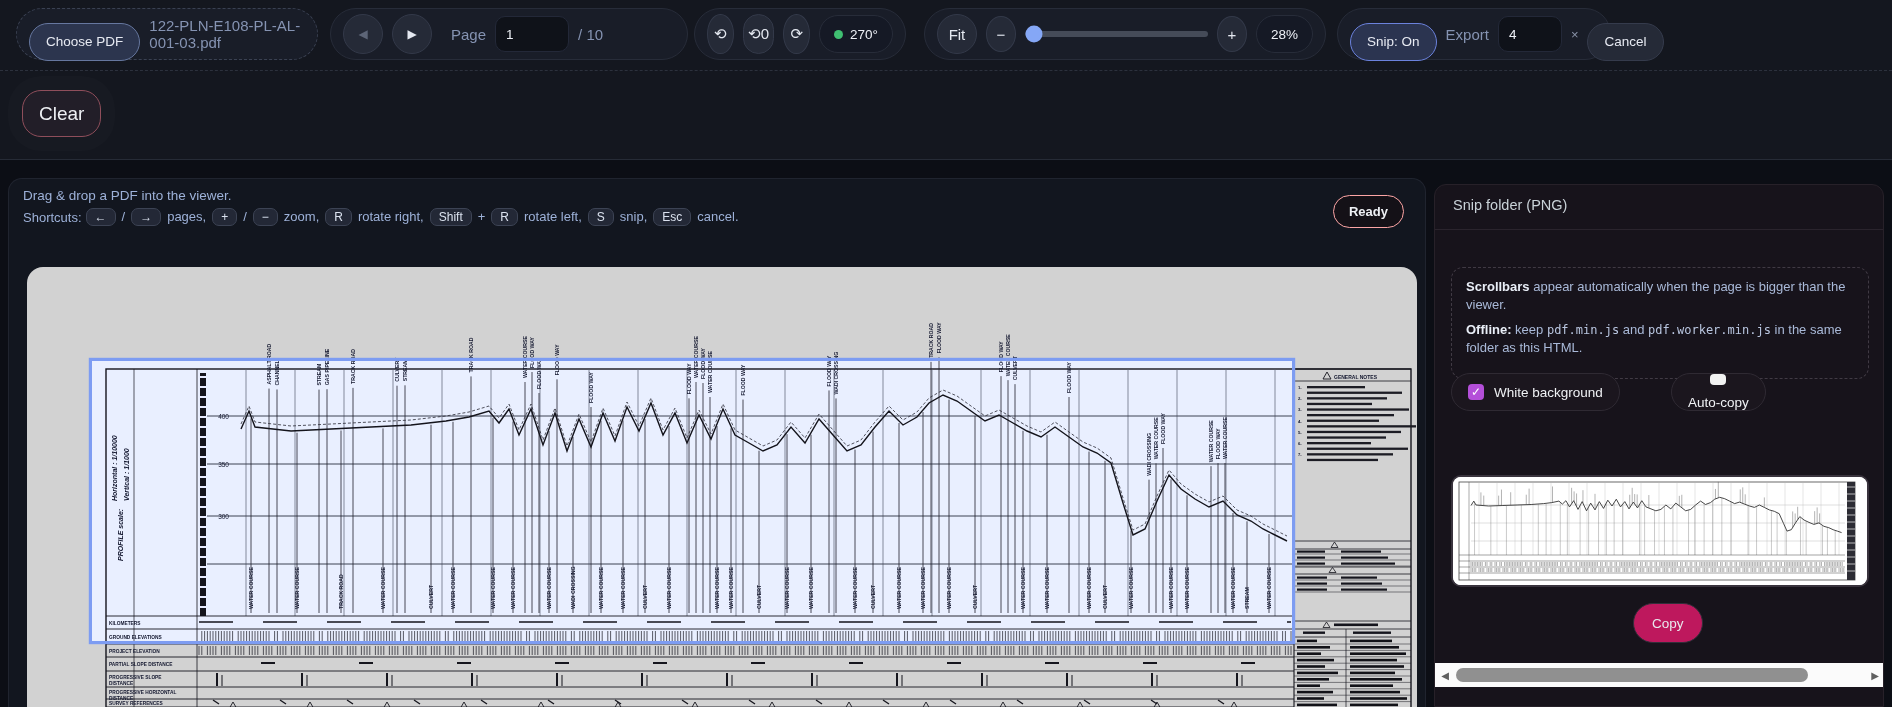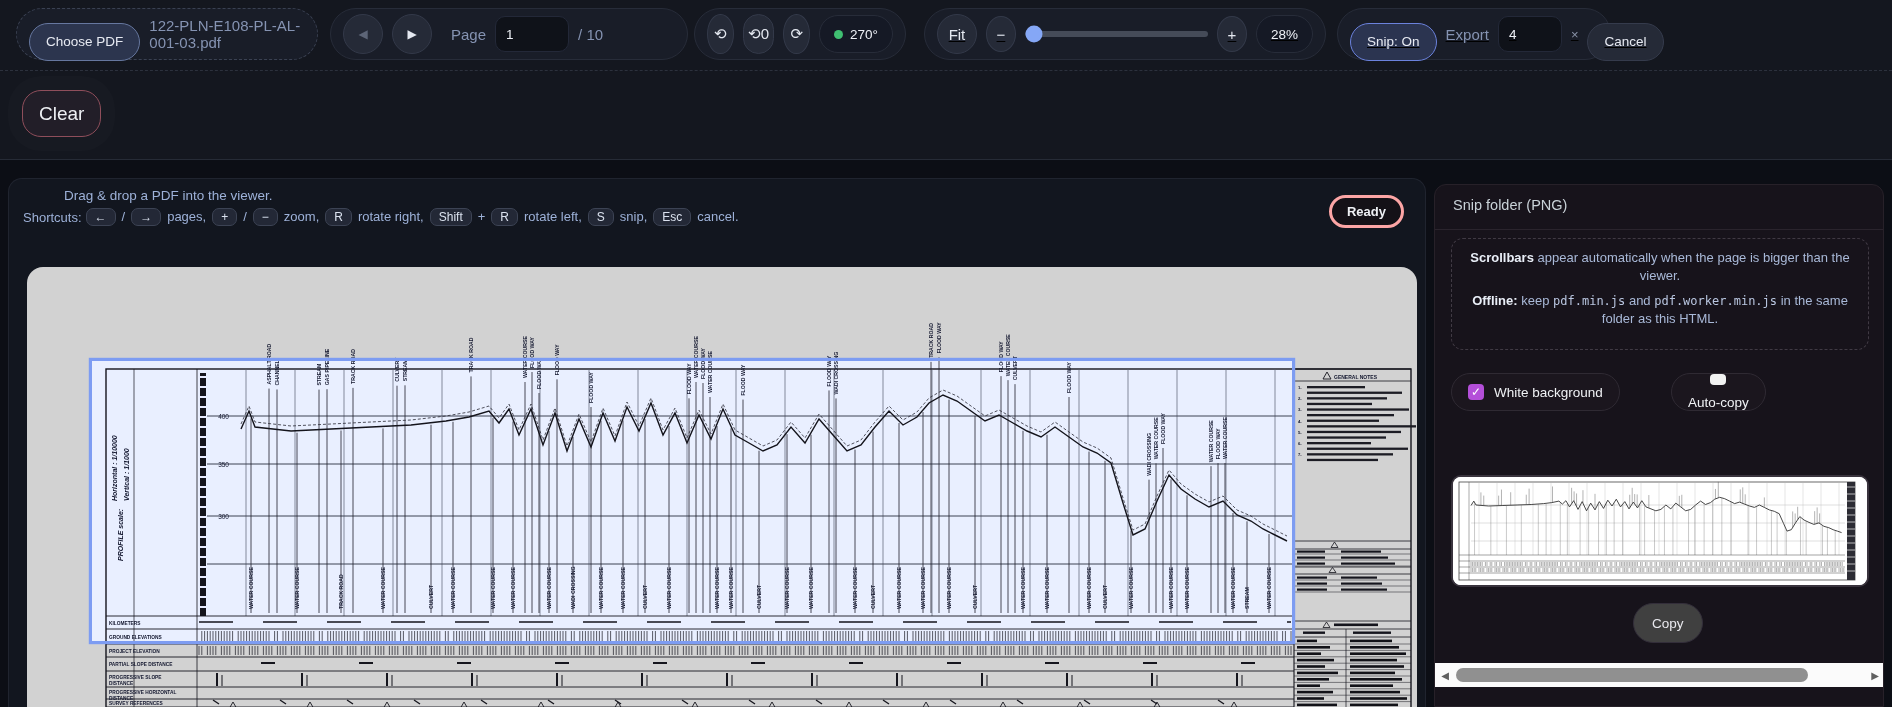--- a/index.html
+++ b/index.html
@@ -19,42 +19,42 @@
   .text-input { height:36px; background:#0f1219; border:1px solid #232838; border-radius:10px; color:#eef1f7; font-size:13.5px; padding:0 10px; outline:none; }
   .badge-pill { display:flex; align-items:center; gap:7px; height:38px; padding:0 14px; border-radius:19px; background:#151925; border:1px solid #272c39; color:#eef1f7; font-size:13.5px; }
   .dot { width:9px; height:9px; border-radius:50%; background:#3fbf71; }
   .slider { position:relative; width:222px; height:6px; border-radius:3px; background:#454b58; cursor:pointer; }
   .slider .thumb { position:absolute; left:5%; top:50%; transform:translate(-50%,-50%); width:17px; height:17px; border-radius:50%; background:#85a7f6; cursor:grab; }
   .tiny-x { color:#8a93a8; font-size:13px; cursor:pointer; }
 
   .clear-btn { position:absolute; left:22px; top:90px; height:47px; padding:0 16px; border-radius:19px; background:#221e28; border:1px solid #8f4e5b; color:#eef0f4; font-size:19px; display:flex; align-items:center; cursor:pointer; box-shadow:0 0 0 14px rgba(255,255,255,0.015); }
 
   .left-panel { position:absolute; left:8px; top:178px; width:1418px; height:529px; background:#12161f; border-radius:14px 14px 0 0; border:1px solid #20242f; border-bottom:none; }
-  .info-line1 { position:absolute; left:14px; top:9px; color:#9db1d8; font-size:13.5px;margin-left:41px; }
+  .info-line1 { position:absolute; left:14px; top:9px; color:#9db1d8; font-size:13.5px; }
   .info-line2 { position:absolute; left:14px; top:29px; color:#9db1d8; font-size:13px; display:flex; align-items:center; }
   .kbd { display:inline-block; padding:1px 8px; margin:0 4px; border-radius:7px; background:#232836; border:1px solid #3c4354; color:#dbe2ef; font-size:12px; }
-  .ready-badge { position:absolute; right:21px; top:16px; height:33px; padding:0 15px; display:flex; align-items:center; background:#141117; border:3px solid #fca5a5; border-radius:17px; color:#eef0f4; font-size:13px; font-weight:bold; }
+  .ready-badge { position:absolute; right:21px; top:16px; height:33px; padding:0 15px; display:flex; align-items:center; background:#141117; border:1px solid #fca5a5; border-radius:17px; color:#eef0f4; font-size:13px; font-weight:bold; }
   .pdf-page { position:absolute; left:18px; top:88px; width:1390px; height:441px; background:#d2d2d2; border-radius:16px 16px 0 0; overflow:hidden; cursor:crosshair; }
   .pdf-page svg { display:block; width:1390px; height:441px; }
 
   .sidebar { position:absolute; left:1434px; top:184px; width:450px; height:523px; background:#17131b; border:1px solid #272129; border-radius:12px 12px 0 0; overflow:hidden; }
   .sb-title { position:absolute; left:18px; top:12px; color:#c9d2d8; font-size:14.5px; }
   .sb-divider { position:absolute; left:0; top:44px; width:450px; border-top:1px solid #2a242d; }
-  .tipbox { position:absolute; left:16px; top:53px; width:418px; height:112px; border:1px dashed #403a44; border-radius:12px; padding:10px 14px; color:#a9b9d8; font-size:13px; line-height:1.35;text-align:center; }
+  .tipbox { position:absolute; left:16px; top:82px; width:418px; height:112px; border:1px dashed #403a44; border-radius:12px; padding:10px 14px; color:#a9b9d8; font-size:13px; line-height:1.35; }
   .tipbox b { color:#e9eef7; }
   .code { font-family:"DejaVu Sans Mono",monospace; font-size:12px; color:#b9c6e0; }
   .check-pill { position:absolute; top:188px; height:38px; display:flex; align-items:center; gap:10px; padding:0 16px; border-radius:19px; background:#1b161e; border:1px solid #2f2a33; color:#f0f2f5; font-size:13.5px; cursor:pointer; }
   .cbox { width:16px; height:16px; border-radius:4px; display:flex; align-items:center; justify-content:center; font-size:12px; color:#fff; }
   .cbox.on { background:#b44fd9; }
   .cbox.off { background:#f2f2f2; }
   .snip-info { position:absolute; left:16px; top:238px; width:418px; height:40px; border:1px solid #2c2733; background:#121016; border-radius:20px; display:flex; align-items:center; padding:0 16px; color:#e2e7f1; font-family:"DejaVu Sans Mono",monospace; font-size:12.5px; white-space:nowrap; overflow:hidden; }
   .preview { position:absolute; left:16px; top:290px; width:418px; height:112px; background:#ffffff; border:2px solid #39333d; border-radius:10px; overflow:hidden; }
   .preview svg { display:block; width:414px; height:108px; }
   .dl-btn { position:absolute; left:16px; top:418px; height:40px; padding:0 20px; border-radius:20px; background:#161c2e; border:1.5px solid #4f69c0; color:#e8ecf8; font-size:13.5px; display:flex; align-items:center; cursor:pointer; }
-  .copy-btn { position:absolute; left:198px; top:418px; height:40px; padding:0 18px; border-radius:20px; background:#404040; border:1px solid #332e3a; color:#e9e9ee; font-size:13.5px; display:flex; align-items:center; cursor:pointer; }
+  .copy-btn { position:absolute; left:198px; top:418px; height:40px; padding:0 18px; border-radius:20px; background:#be185d; border:1px solid #332e3a; color:#e9e9ee; font-size:13.5px; display:flex; align-items:center; cursor:pointer; }
   .hscroll { position:absolute; left:0; top:478px; width:450px; height:24px; background:#fbfbfb; }
   .hs-arrow { position:absolute; top:0; width:16px; height:24px; display:flex; align-items:center; justify-content:center; color:#606060; font-size:10px; cursor:pointer; }
   .hs-thumb { position:absolute; left:21px; top:5px; width:352px; height:14px; border-radius:7px; background:#909090; cursor:grab; }
 
   .snip-rect { position:absolute; border:2px solid #7d9cf2; pointer-events:auto; cursor:move; }
 </style>
 </head>
 <body>
 
 <div class="toolbar-zone"></div>
@@ -87,39 +87,39 @@
     </div>
   <div class="circle-btn">
       <span>⟳</span>
     </div>
   <div class="badge-pill">
     <span class="dot"></span>
     <span>270°</span>
   </div>
 </div>
 
-<div class="tgroup" style="left:924px;width:402px;text-decoration:underline;">
+<div class="tgroup" style="left:924px;width:402px;">
   <div class="circle-btn wide">
       <span>Fit</span>
     </div>
   <div class="circle-btn" style="width:36px;height:36px;">
       <span>−</span>
     </div>
   <div class="slider">
       <div class="thumb"></div>
     </div>
   <div class="circle-btn" style="width:36px;height:36px;">
       <span>+</span>
     </div>
   <div class="badge-pill">
       <span>28%</span>
     </div>
 </div>
 
-<div class="tgroup" style="left:1337px;width:274px;text-decoration:underline;">
+<div class="tgroup" style="left:1337px;width:274px;">
   <div class="pill-btn snip-on">Snip: On</div>
   <span class="muted">Export</span>
   <input class="text-input" style="width: 64px;" value="4">
   <span class="tiny-x">×</span>
   <div class="pill-btn">Cancel</div>
 </div>
 
 <div class="clear-btn">Clear</div>
 
 <div class="left-panel">

